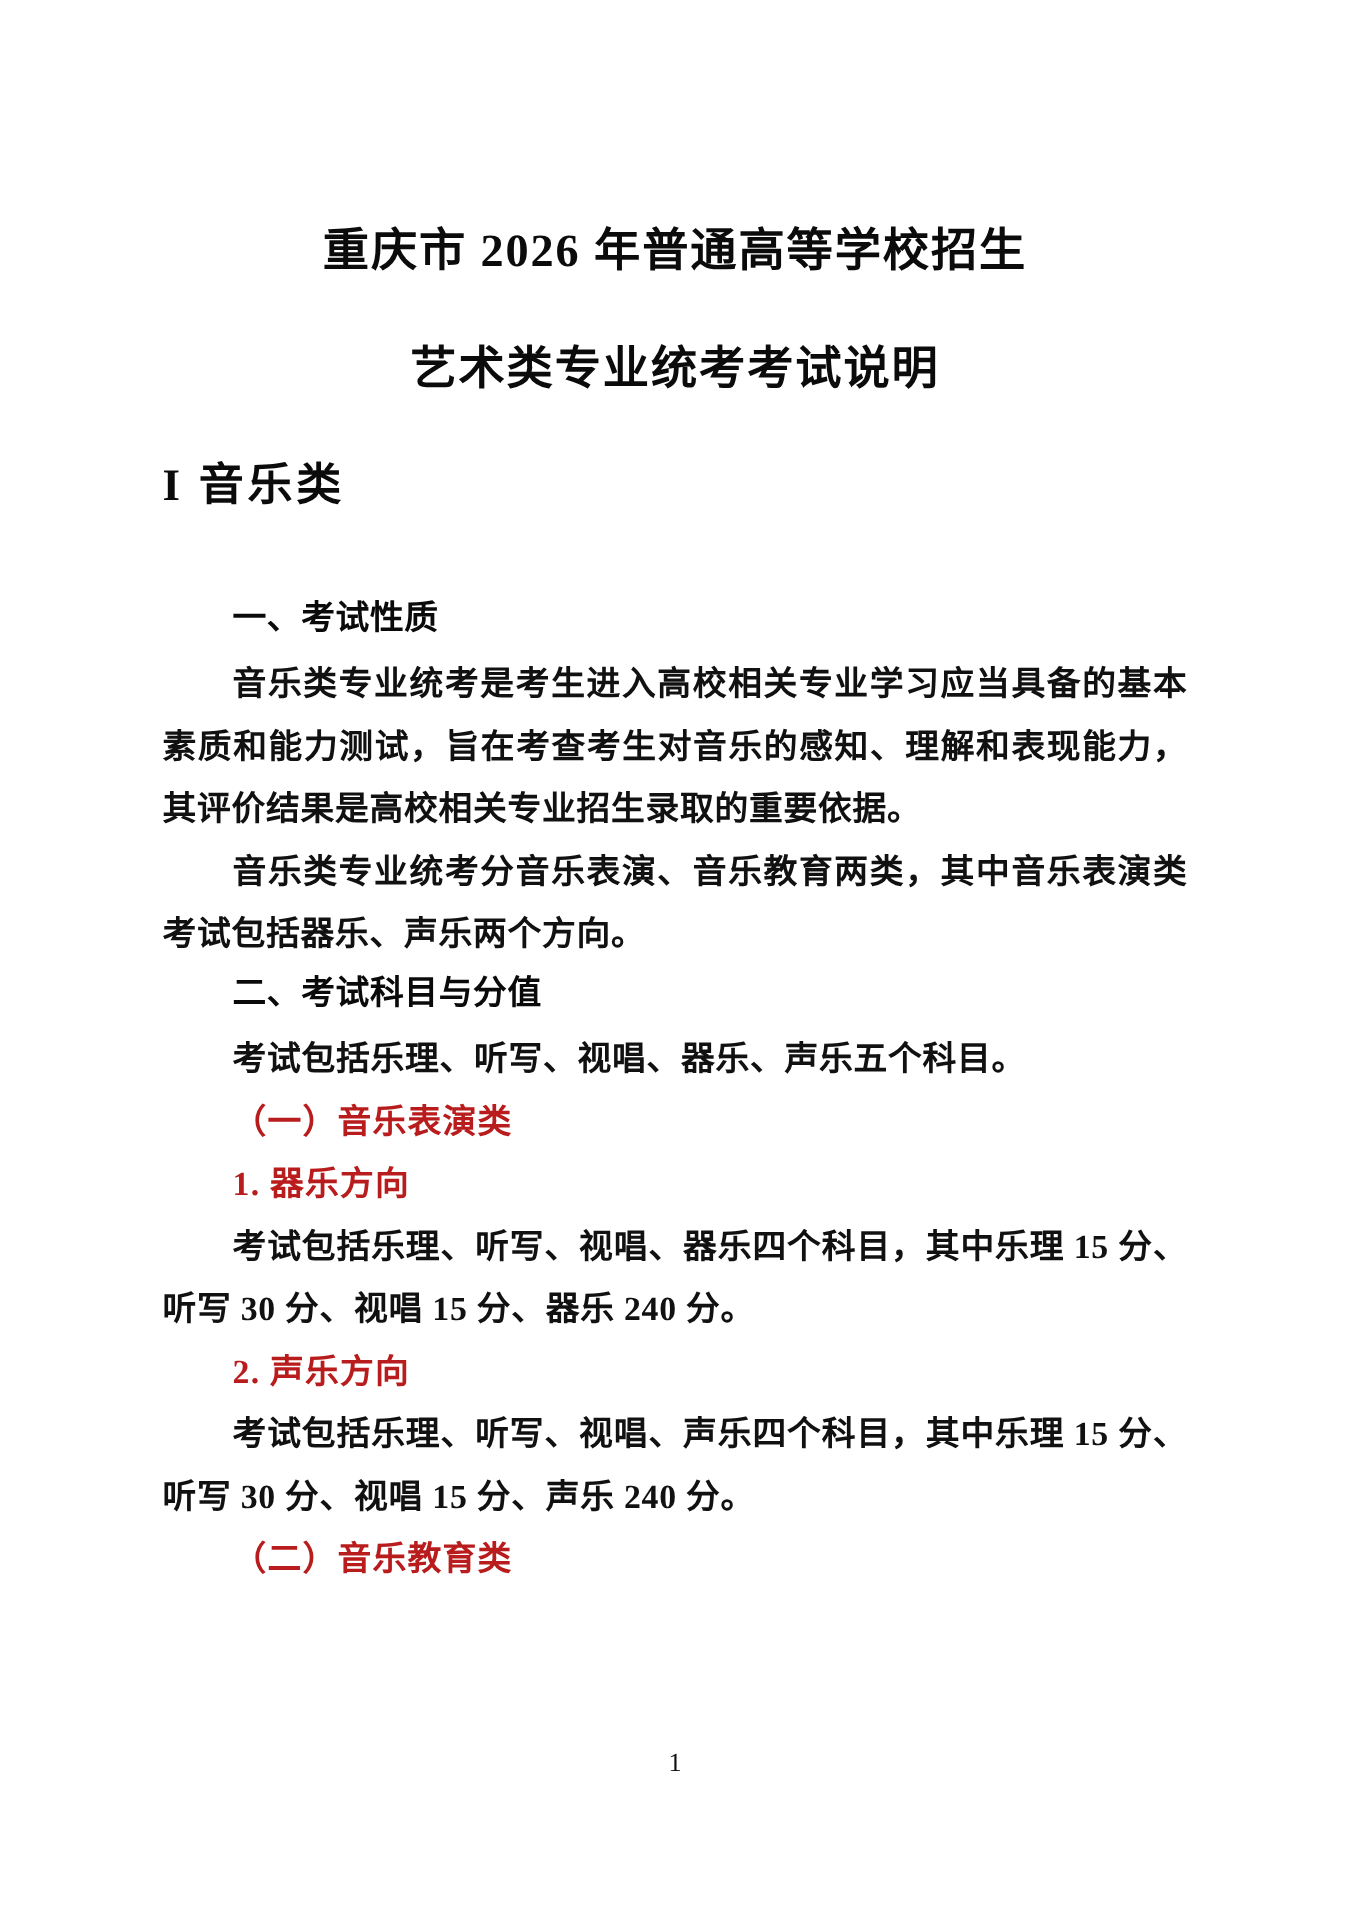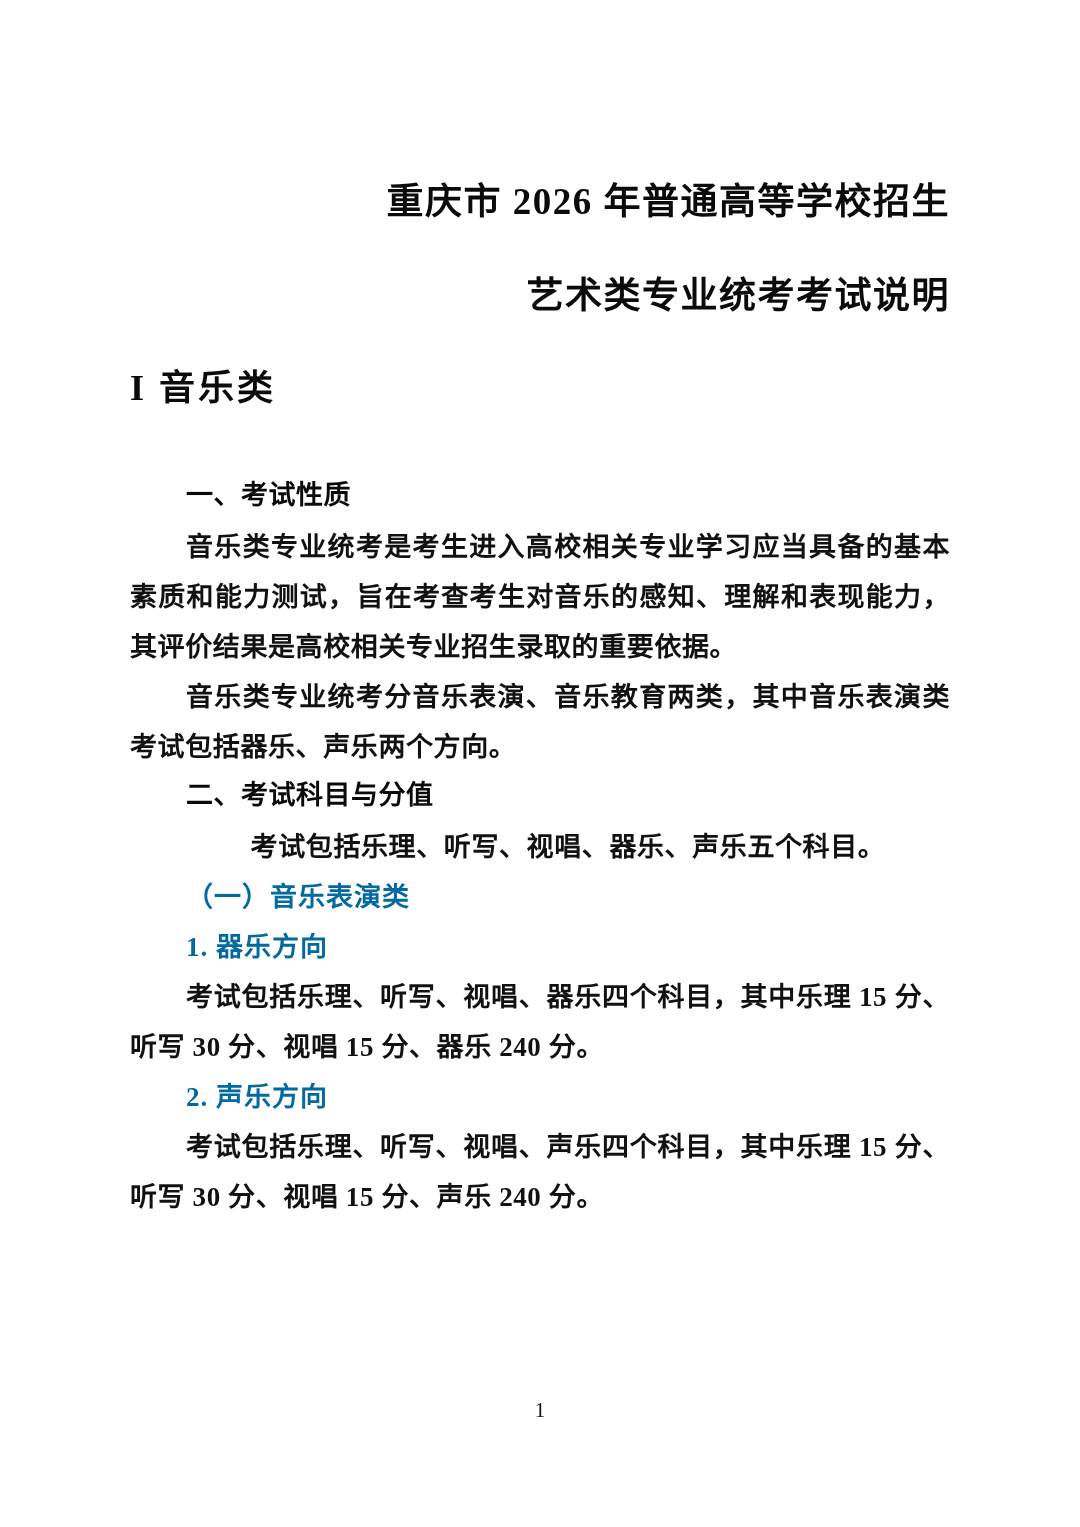--- a/index.html
+++ b/index.html
@@ -20,21 +20,21 @@
     color: #050505;
     font-family: "Liberation Serif", "DejaVu Serif", serif;
   }
 
   
   .doc-title-block {
     position: absolute;
     left: 130px;
     top: 155px;
     width: 820px;
-    text-align: right;
+    text-align: center;
   }
 
   .doc-title-line {
     font-family: "Liberation Serif", "DejaVu Serif", serif;
     font-weight: 700;
     font-size: 37px;
     line-height: 94px;
     letter-spacing: 1.5px;
     color: #0b0b0b;
     white-space: nowrap;
@@ -73,40 +73,40 @@
   }
 
   
   .sub-heading {
     font-family: "Liberation Serif", "DejaVu Serif", serif;
     font-weight: 700;
     font-size: 27px;
     line-height: 50px;
     letter-spacing: 1px;
     text-indent: 56px;
-    color: #0369a1;
+    color: #b91c1c;
   }
 
   
   .body-para {
     font-family: "Liberation Serif", "DejaVu Serif", serif;
     font-weight: 700;
     font-size: 27px;
     line-height: 50px;
     letter-spacing: 0.6px;
     text-indent: 56px;
     text-align: justify;
     text-justify: inter-character;
     color: #111111;
     margin: 0;
   }
 
   
   .body-para.single-line {
-    text-align: center;
+    text-align: left;
   }
 
   .page-number {
     position: absolute;
     left: 0;
     top: 1398px;
     width: 1080px;
     text-align: center;
     font-family: "Liberation Serif", "DejaVu Serif", serif;
     font-size: 21px;
@@ -141,19 +141,20 @@
     <div class="sub-heading">（一）音乐表演类</div>
 
     <div class="sub-heading">1. 器乐方向</div>
 
     <p class="body-para">考试包括乐理、听写、视唱、器乐四个科目，其中乐理 15 分、听写 30 分、视唱 15 分、器乐 240 分。</p>
 
     <div class="sub-heading">2. 声乐方向</div>
 
     <p class="body-para">考试包括乐理、听写、视唱、声乐四个科目，其中乐理 15 分、听写 30 分、视唱 15 分、声乐 240 分。</p>
 
+    <div class="sub-heading">（二）音乐教育类</div>
 
 
   </div>
 
   <div class="page-number">1</div>
 
 </div>
 
 </body></html>

